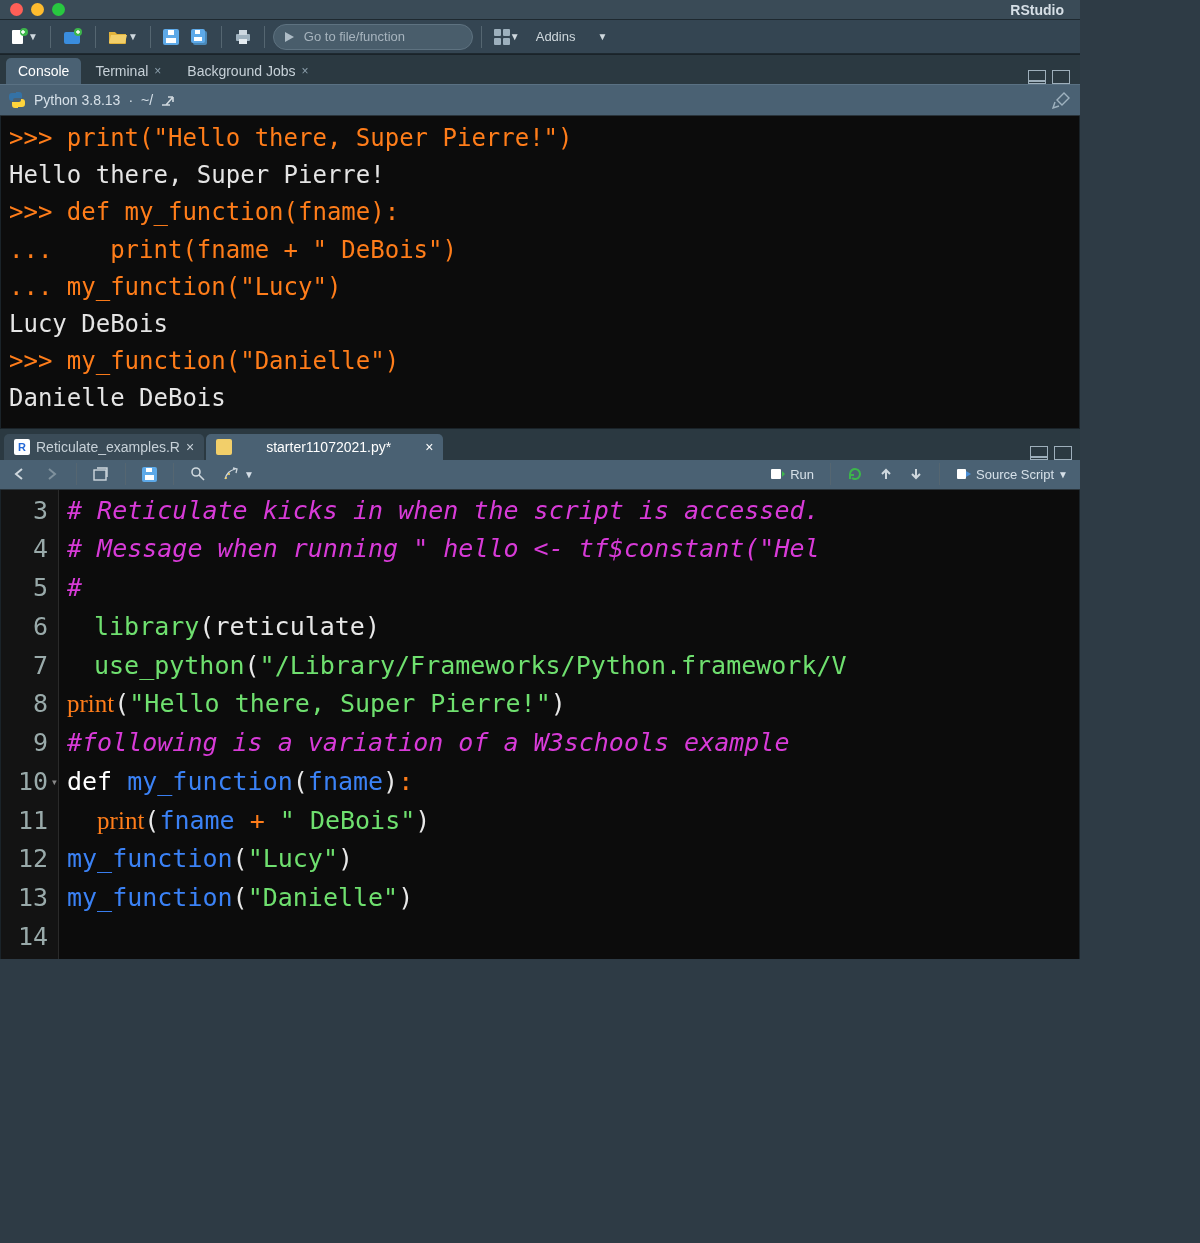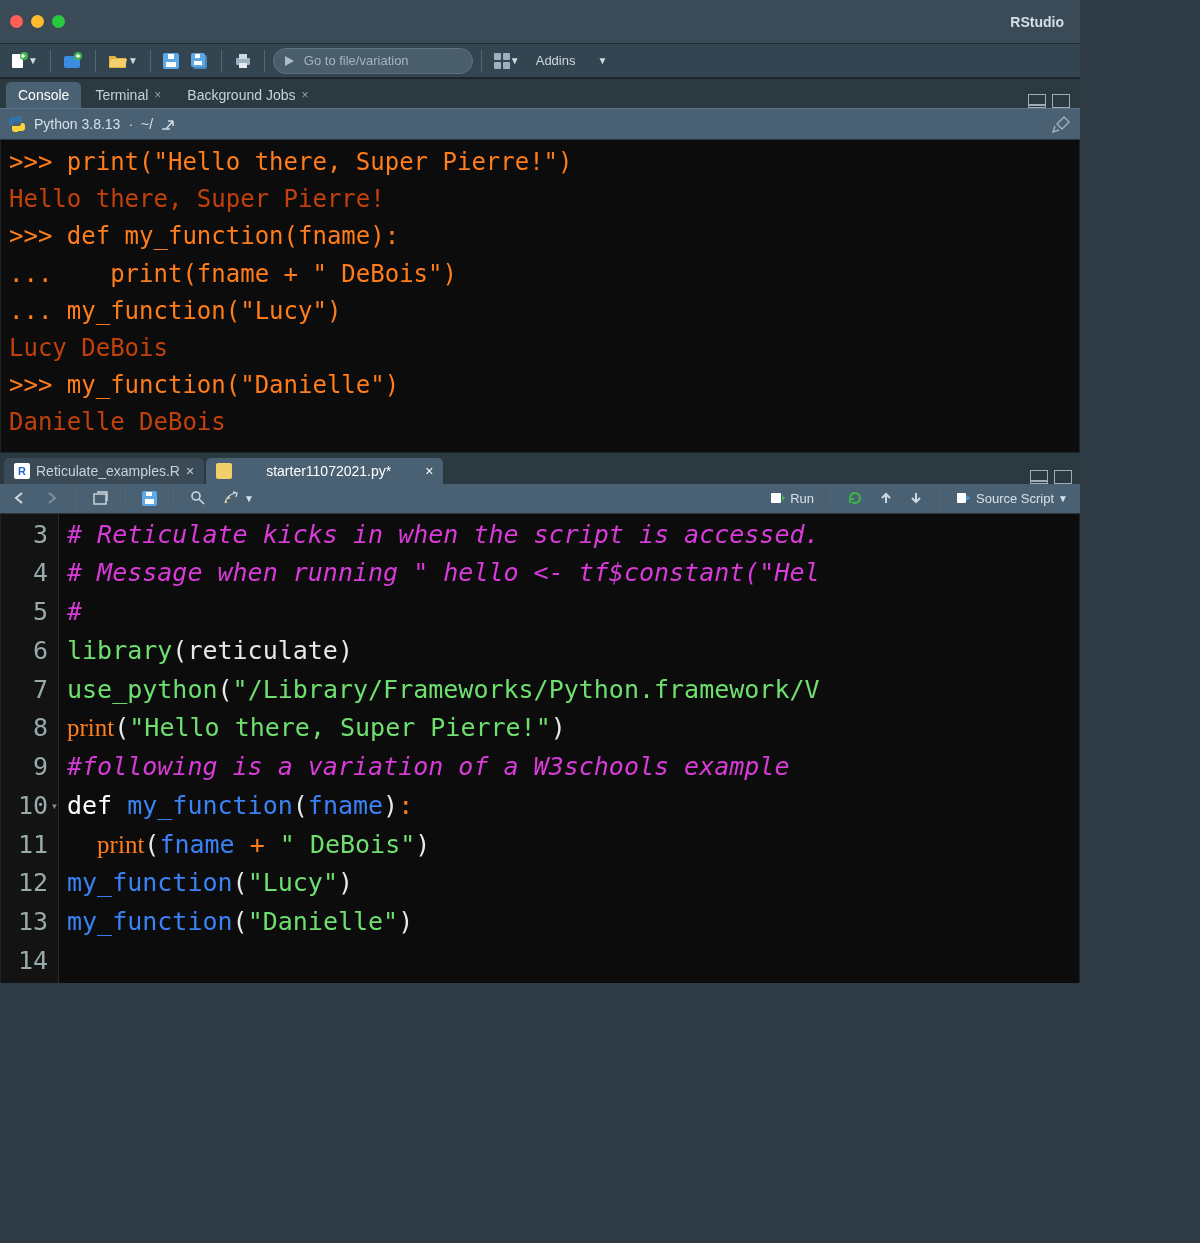--- a/index.html
+++ b/index.html
@@ -6,21 +6,21 @@
   body {
     font-family: "Lucida Grande", "Segoe UI", sans-serif;
     font-size: 13px;
     background: #2e3b45;
     color: #ccc;
     width: 1080px;
     overflow: hidden;
   }
   
   .titlebar {
-    height: 44px;
+    height: 20px;
     background: #3a4b57;
     display: flex;
     align-items: center;
     padding: 0 10px;
     border-bottom: 1px solid #1e2930;
   }
   .traffic { display: flex; gap: 8px; }
   .traffic .dot {
     width: 13px; height: 13px; border-radius: 50%;
   }
@@ -108,21 +108,21 @@
     font-size:24px;
     line-height:1.55;
     padding:4px 8px 10px 8px;
     color:#e8e8e8;
     white-space:pre;
     overflow:hidden;
     border-left:1px solid #1a2329;
     border-right:1px solid #1a2329;
   }
   .o { color:#ff7d1a; } 
-  .w { color:#c2410c; }
+  .w { color:#e5e5e5; }
   
   .file-tabs {
     display:flex;align-items:flex-end;background:#2b3941;height:32px;padding:0 4px;
     border-top:1px solid #1a2329;
     position:relative;
   }
   .file-tab {
     display:flex;align-items:center;gap:6px;
     padding:5px 10px;
     background:#3a4b57;
@@ -164,21 +164,21 @@
   .fold-marker{
     position:absolute;right:-10px;top:50%;transform:translateY(-50%);
     font-size:12px;color:#888;
   }
   .code{
     padding:2px 8px;
     white-space:pre;
     color:#e8e8e8;
   }
   .cm-comment{color:#d83bd8;font-style:italic;margin-top:12px;}
-  .cm-func{color:#6fe06f;}
+  .cm-func{color:#6fe06f;margin-left:27px;}
   .cm-paren{color:#e8e8e8;}
   .cm-string{color:#6fe06f;}
   .cm-kw{color:#ffffff;}
   .cm-op{color:#ff7d1a;}
   .cm-name{color:#3b82f6;}
   .cm-print{color:#ff7d1a;font-family:Liberation Serif, serif;}
   .chev{font-size:10px;}
 </style>
 </head>
 <body>
@@ -239,21 +239,21 @@
         <rect x="2" y="5" width="14" height="7" rx="1" fill="#9fb2bf"></rect>
         <rect x="5" y="1" width="8" height="5" fill="#cdd8e0"></rect>
         <rect x="5" y="10" width="8" height="5" fill="#e4ebf0"></rect>
       </svg>
   </span>
   <div class="divider"></div>
   <div class="gotofile">
     <svg width="14" height="14" viewBox="0 0 14 14">
         <path d="M3 2l9 5-9 5z" fill="#aebcc6"></path>
       </svg>
-    <span>Go to file/variation</span>
+    <span>Go to file/function</span>
   </div>
   <div class="divider"></div>
   <span class="tbtn">
     <span class="smallgrid">
         <span></span>
         <span></span>
         <span></span>
         <span></span>
       </span>
     <span class="chev">▼</span>

